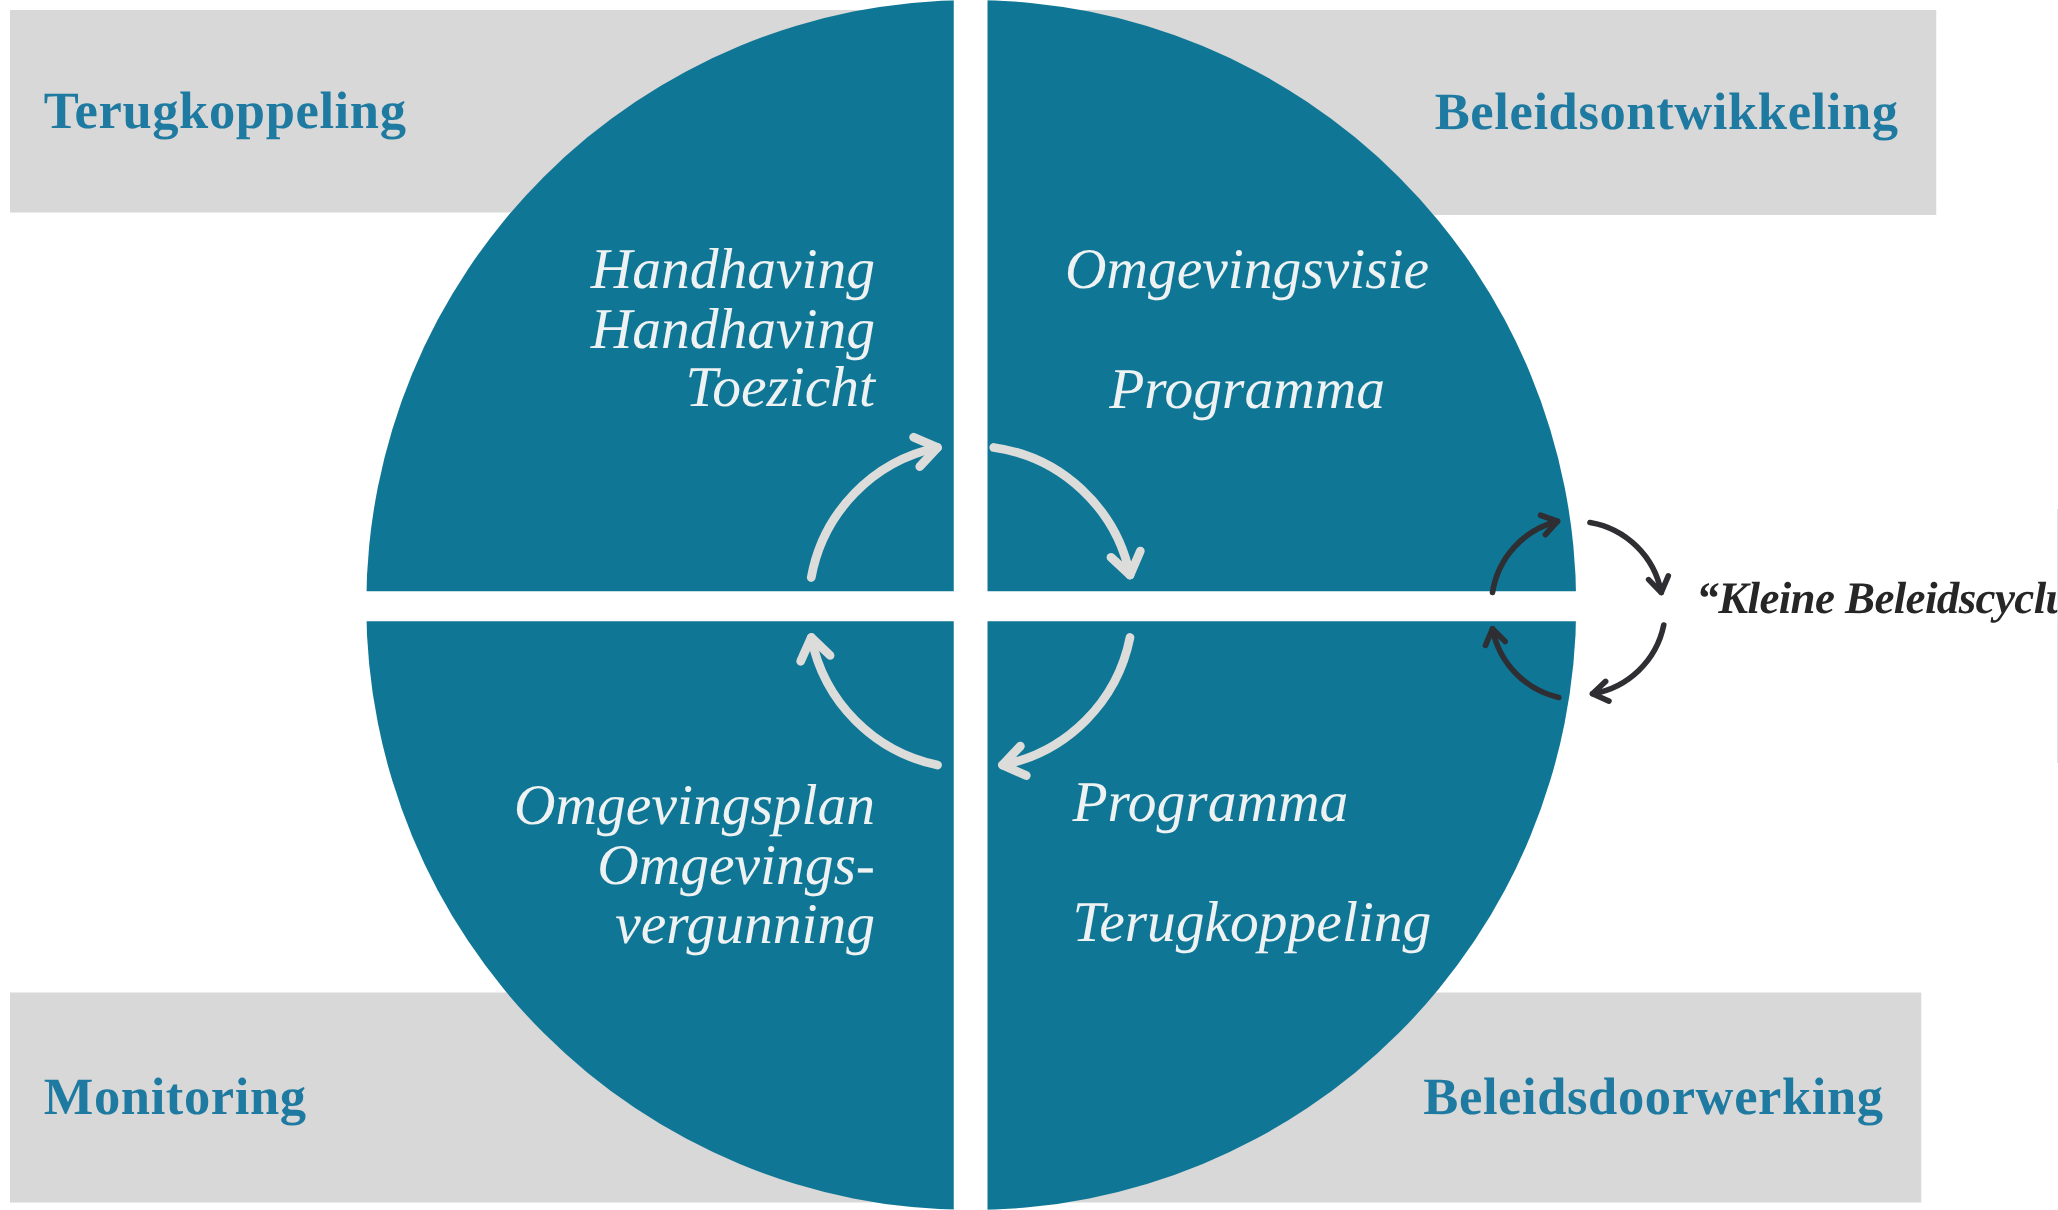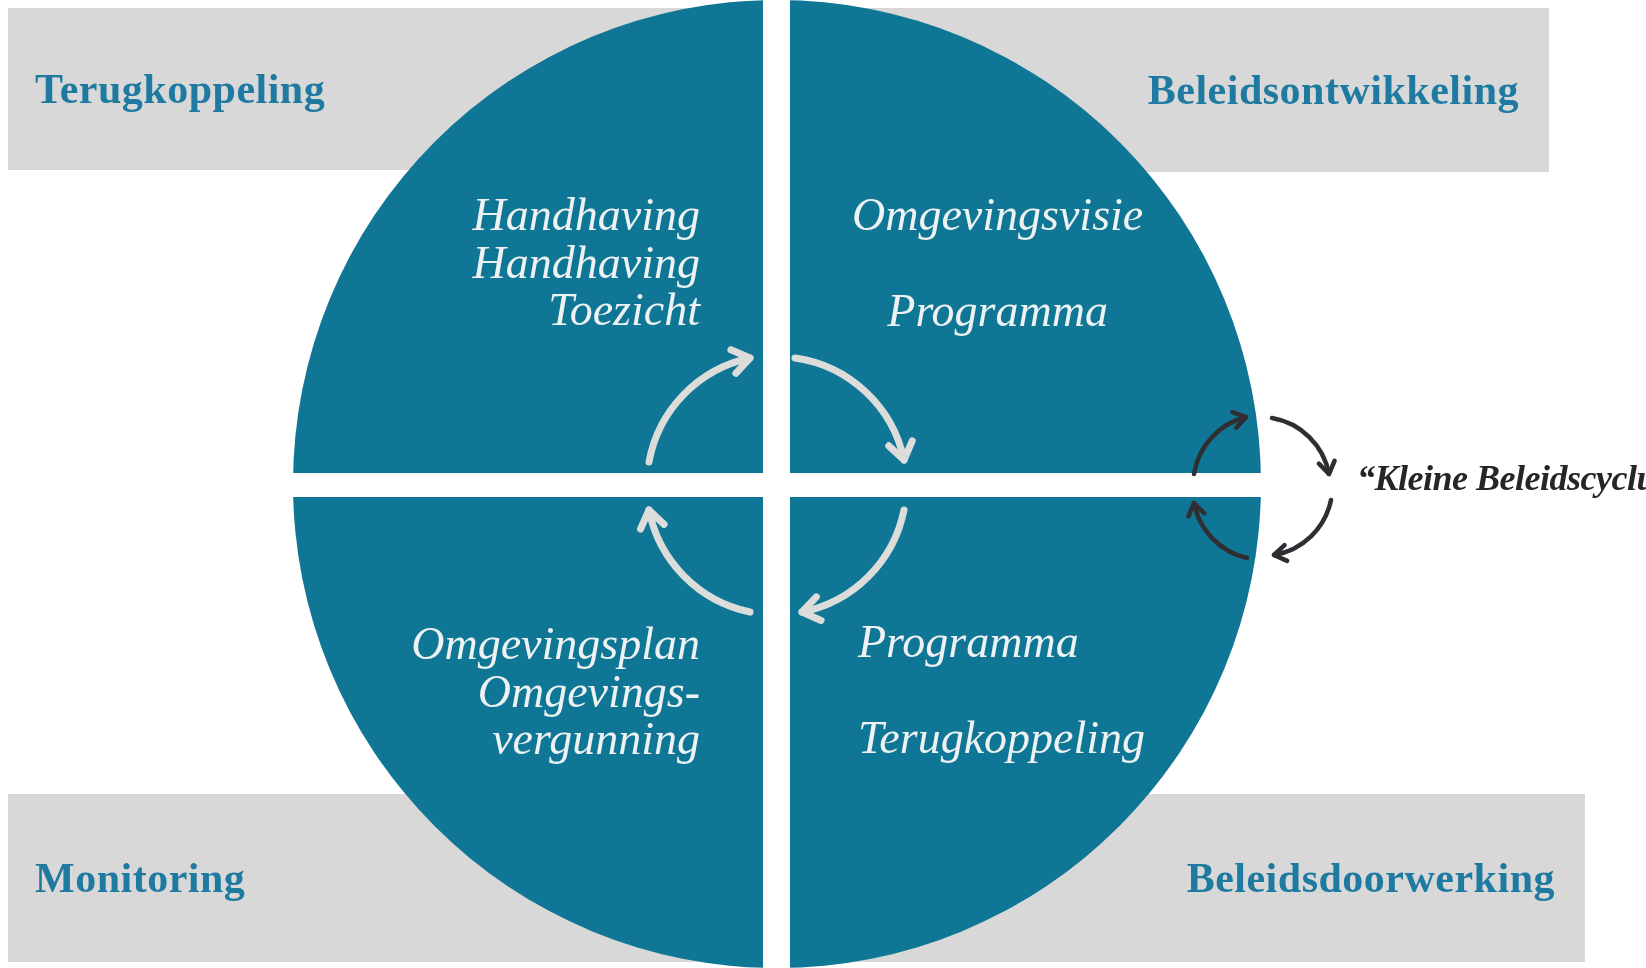--- a/index.html
+++ b/index.html
@@ -18,21 +18,21 @@
     width:1646px;height:968px;
     overflow:hidden;
     background:var(--bg);
     font-family:"Liberation Serif", serif;
   }
   
   .bar{position:absolute;background:var(--bar-gray);display:flex;align-items:center;z-index:1;}
   .bar-tl{left:8px;top:8px;width:755px;height:162px;}
   .bar-tr{left:790px;top:8px;width:759px;height:164px;justify-content:flex-end;}
   .bar-bl{left:8px;top:794px;width:755px;height:168px;}
-  .bar-br{left:826px;top:794px;width:759px;height:168px;justify-content:flex-end;}
+  .bar-br{left:778px;top:794px;width:759px;height:168px;justify-content:flex-end;}
   .corner-label{
     font-weight:bold;font-size:42px;color:var(--label-teal);
     letter-spacing:0.5px;white-space:nowrap;
   }
   .bar-tl .corner-label,.bar-bl .corner-label{padding-left:27px;}
   .bar-tr .corner-label,.bar-br .corner-label{padding-right:30px;}
   
   .circle{
     position:absolute;left:293px;top:0px;width:968px;height:968px;
     border-radius:50%;background:var(--teal);z-index:2;

